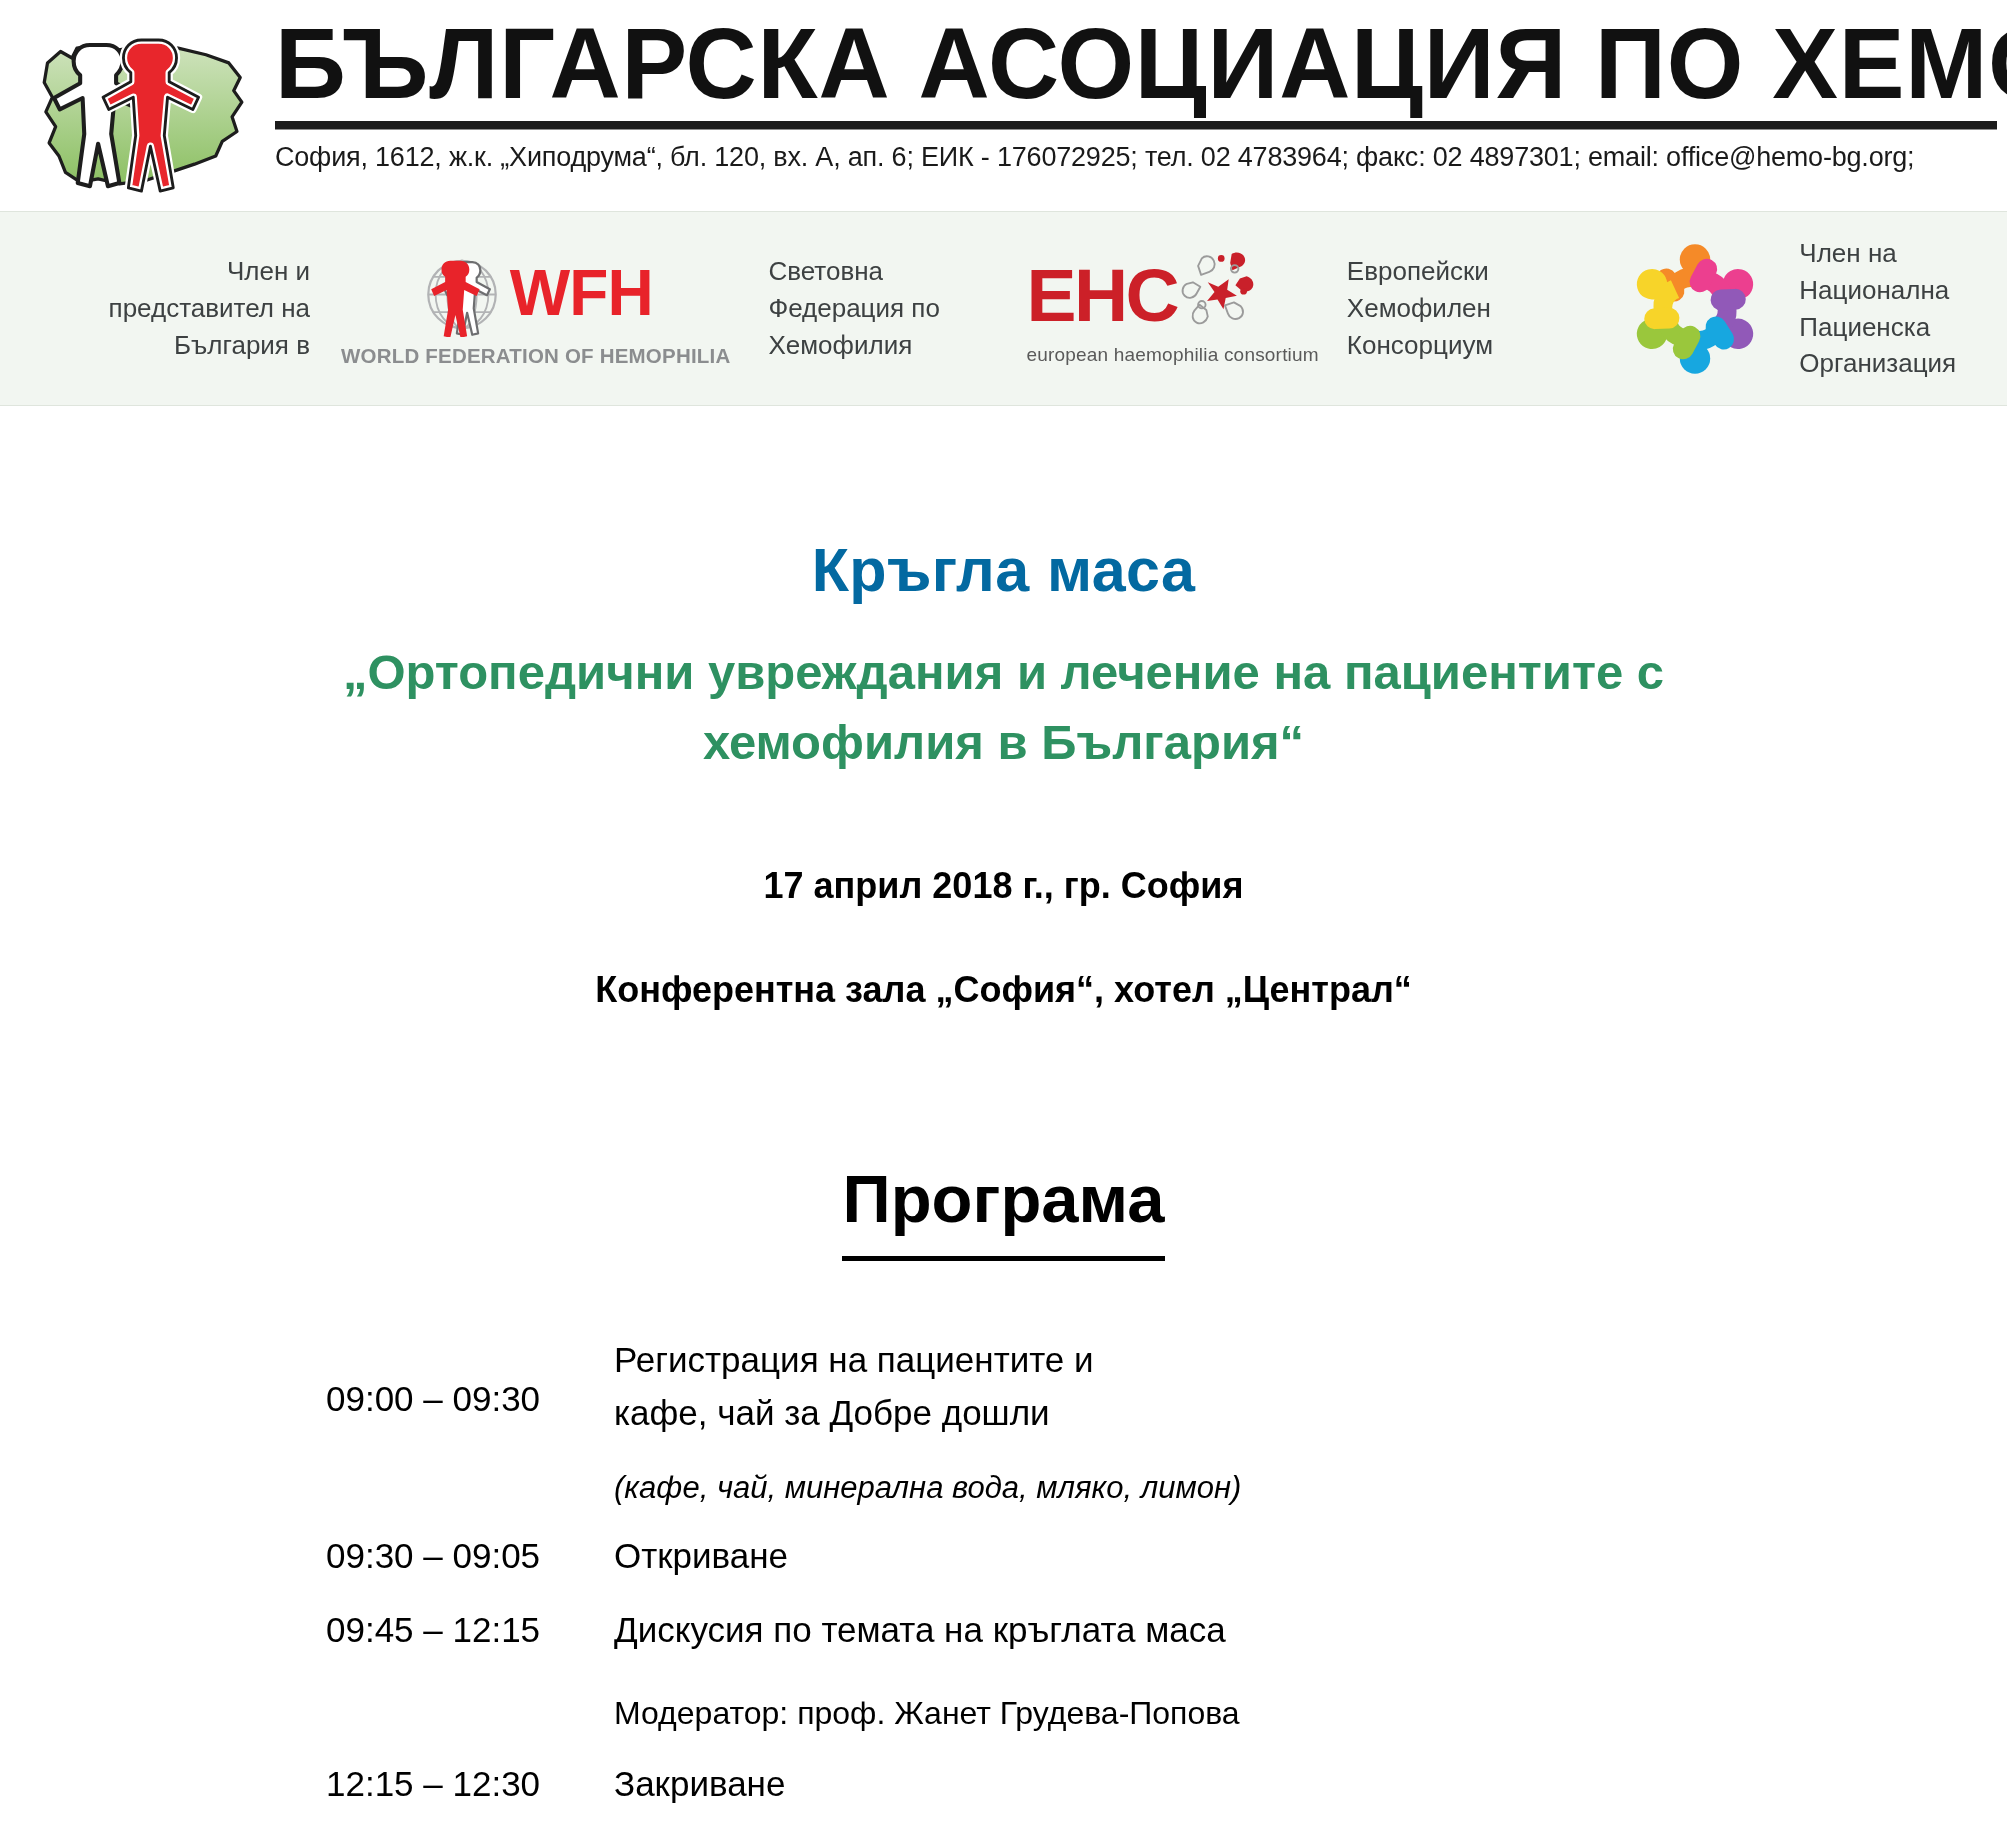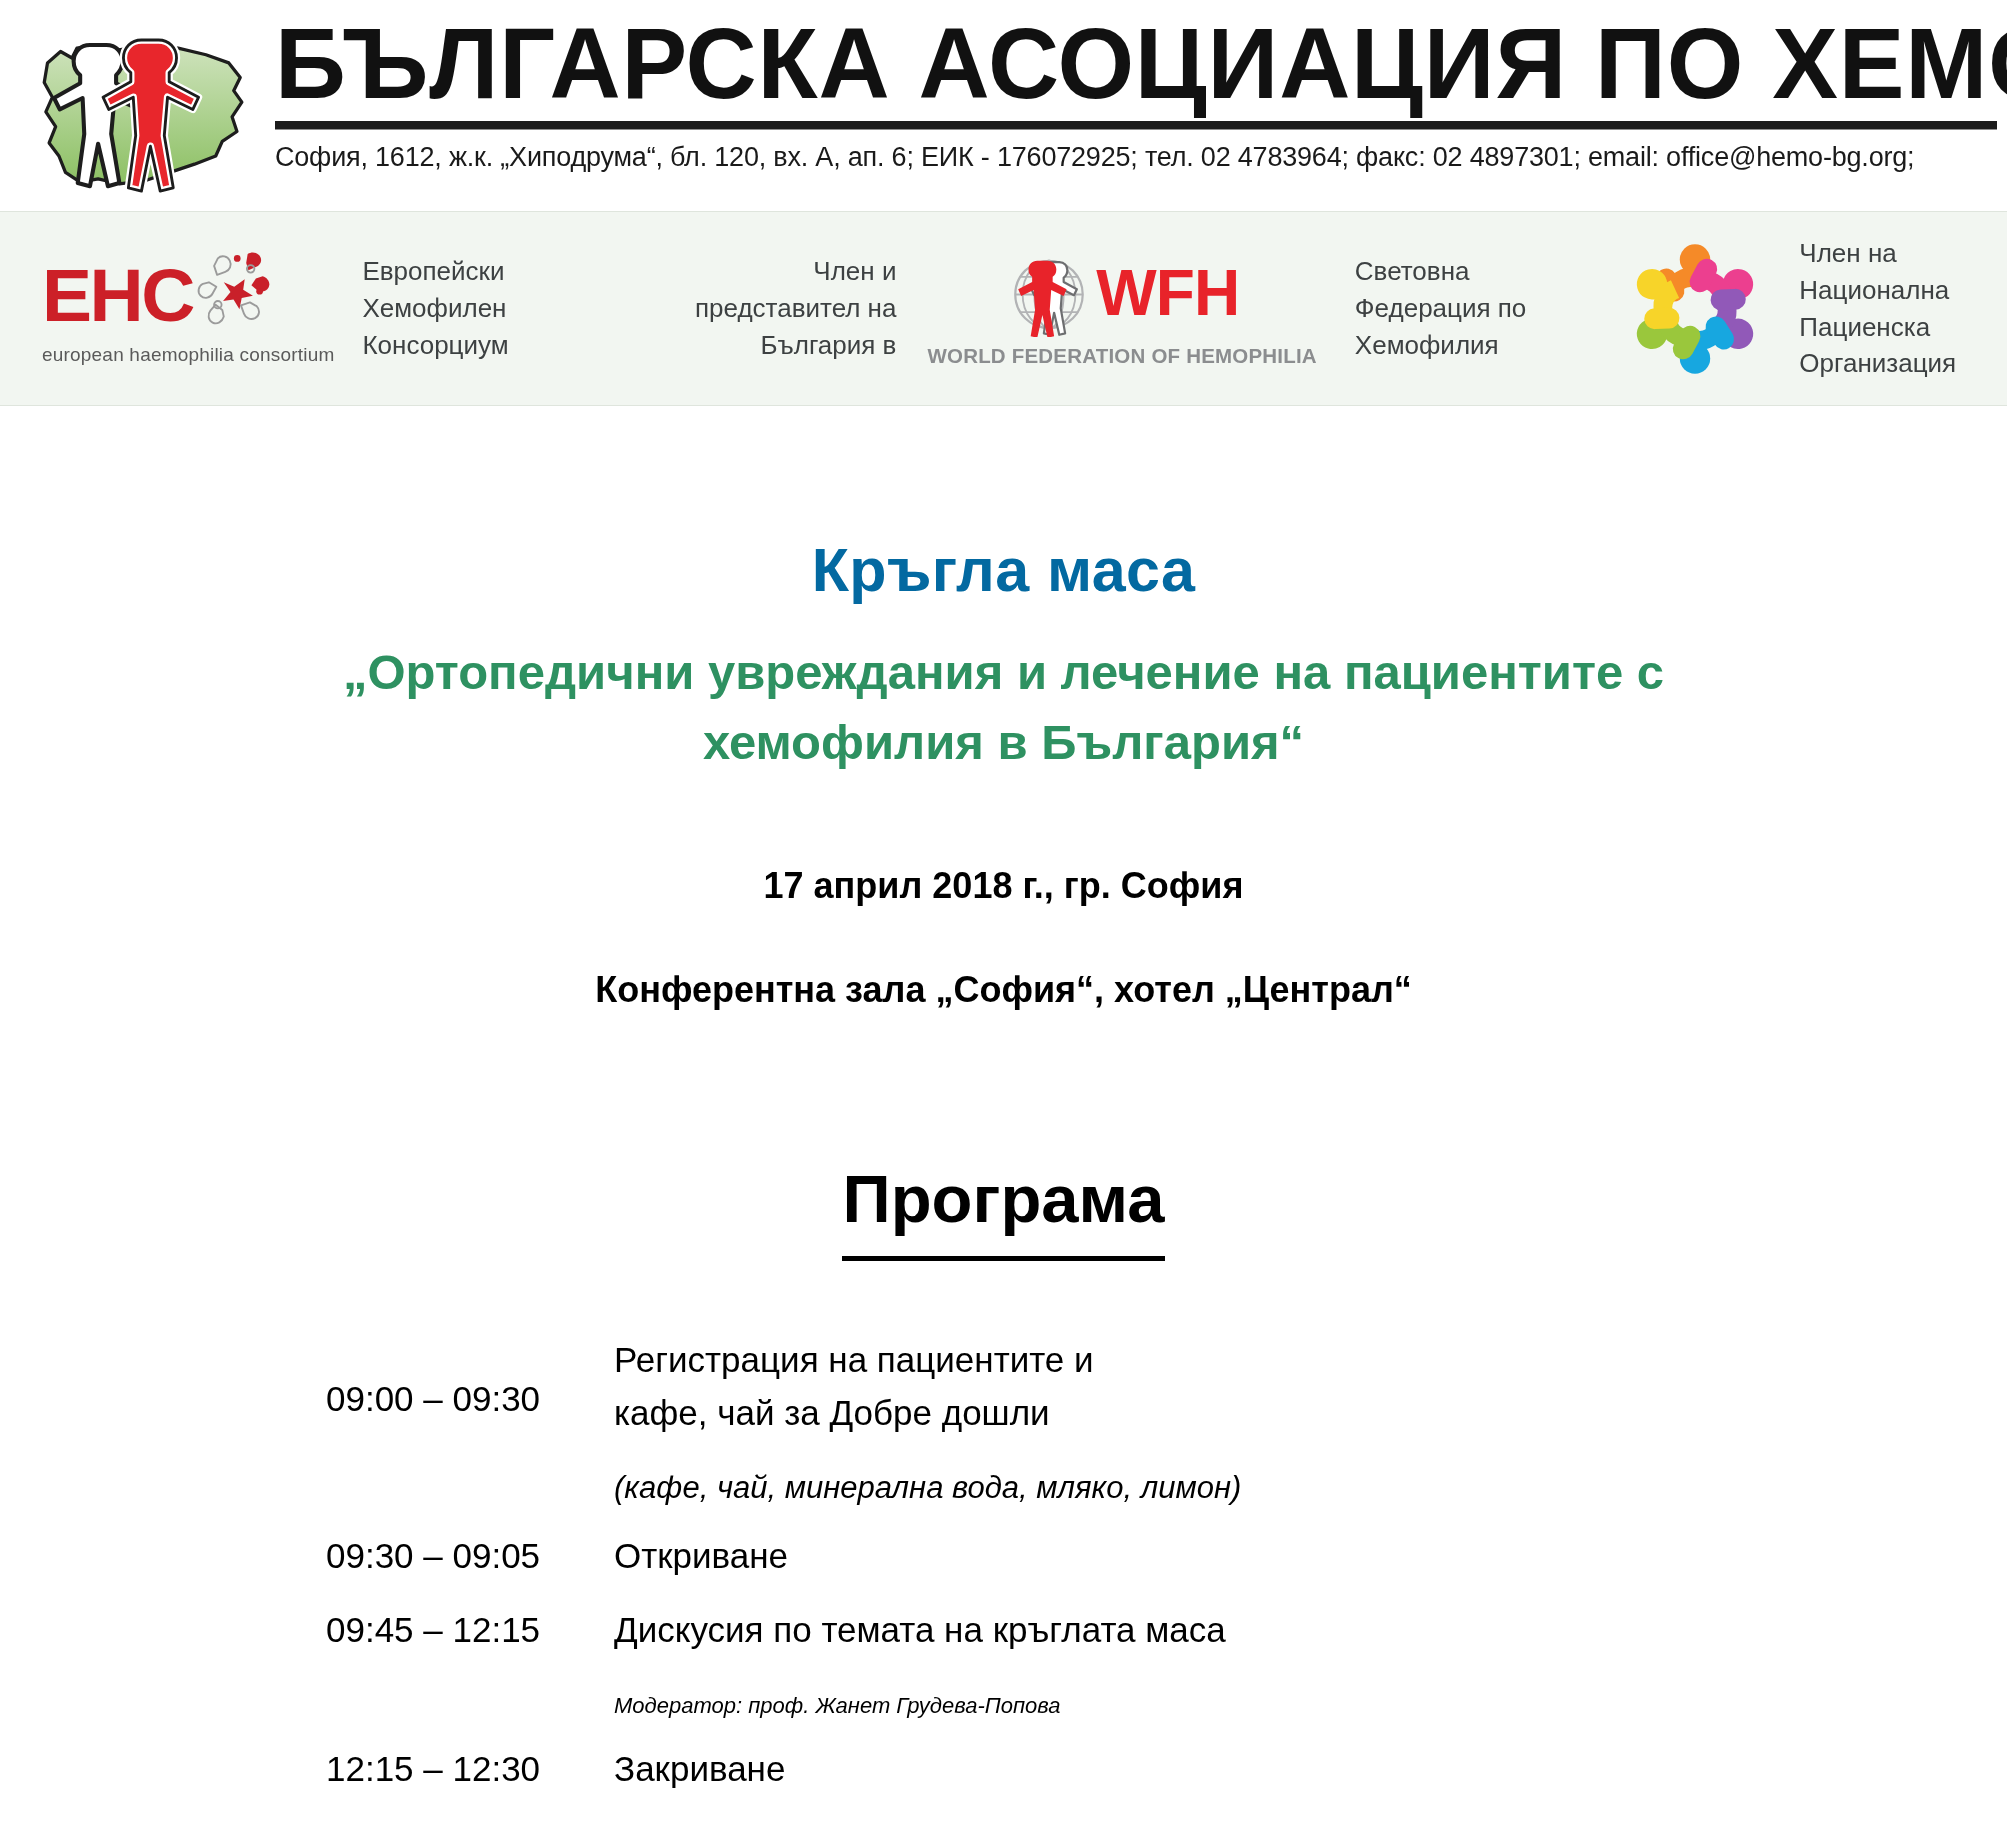--- a/index.html
+++ b/index.html
@@ -211,22 +211,21 @@
   .sline { display: block; }
   .snote {
     display: block;
     font-style: italic;
     font-size: 31px;
     line-height: 1.35;
     margin-top: 28px;
   }
   .smod {
     display: block;
-    font-style: italic;
-    font-size: 22px;
+    font-size: 32px;
     margin-top: 33px;
   }
   .srow.tall .stime { padding-top: 39px; }
 </style>
 </head>
 <body>
 
 <div class="letterhead">
 
   <div class="lh-logo">
@@ -255,51 +254,20 @@
   <div class="lh-right">
     <div class="org-name">БЪЛГАРСКА АСОЦИАЦИЯ ПО ХЕМОФИЛИЯ</div>
     <div class="org-rule"></div>
     <div class="org-contact">София, 1612, ж.к. „Хиподрума“, бл. 120, вх. А, ап. 6; ЕИК - 176072925; тел. 02 4783964; факс: 02 4897301; email: office@hemo-bg.org;</div>
   </div>
 
 </div>
 
 <div class="partners">
 
-  <div class="pgroup" style="margin-left:21px;">
-    <div class="pmark" style="align-items:flex-start;">
-      <div class="ehc-row">
-        <div class="ehc-text">EHC</div>
-        <svg viewBox="0 0 130 130" width="97" height="97" aria-hidden="true" style="margin-left:-8.2px;margin-top:-9.8px;">
-          <g fill="#c9202a">
-            <path d="M66 60 l14 -10 l-2 14 l13 8 l-15 3 l-3 15 l-8 -13 l-14 2 l10 -12 l-9 -13 Z"></path>
-            <path d="M84 16 c6 -4 14 -2 17 4 c3 6 -1 12 -7 14 l-9 4 l-3 -10 Z"></path>
-            <path d="M104 46 c7 2 11 9 8 15 c-3 6 -11 7 -16 3 l-7 -6 l6 -9 Z"></path>
-          </g>
-          <g fill="none" stroke="#9b9b9b" stroke-width="2.5" stroke-linejoin="round">
-            <path d="M44 22 c5 -5 13 -3 16 3 c3 6 0 13 -6 15 l-11 4 l-4 -12 Z"></path>
-            <path d="M24 56 c-6 3 -8 11 -3 16 c5 5 13 3 16 -3 l5 -9 l-10 -6 Z"></path>
-            <path d="M96 86 c5 5 4 13 -2 16 c-6 3 -13 0 -15 -6 l-4 -11 l12 -4 Z"></path>
-            <path d="M52 100 c-2 7 -9 11 -15 8 c-6 -3 -7 -11 -3 -16 l7 -8 l9 7 Z"></path>
-          </g>
-          <circle cx="88" cy="36" r="5" fill="none" stroke="#9b9b9b" stroke-width="2.5"></circle>
-          <circle cx="44" cy="84" r="5" fill="none" stroke="#9b9b9b" stroke-width="2.5"></circle>
-          <circle cx="100" cy="66" r="4.5" fill="#c9202a"></circle>
-          <circle cx="70" cy="22" r="4.5" fill="#c9202a"></circle>
-        </svg>
-      </div>
-      <div class="ehc-sub">european haemophilia consortium</div>
-    </div>
-    <div class="pcaption left-align" style="margin-left:28px;width:245px;">
-      <div>Европейски</div>
-      <div>Хемофилен</div>
-      <div>Консорциум</div>
-    </div>
-  </div>
-
   <div class="pgroup" style="margin-left:52px;">
     <div class="pcaption" style="width:237px;">
       <div>Член и</div>
       <div>представител на</div>
       <div>България в</div>
     </div>
     <div class="pmark" style="margin-left:31px;">
       <div class="wfh-row">
         <svg viewBox="0 0 120 120" width="88" height="88" aria-hidden="true">
           <circle cx="60" cy="62" r="46" fill="none" stroke="#b2b3b5" stroke-width="3"></circle>
@@ -319,20 +287,51 @@
       </div>
       <div class="wfh-sub">WORLD FEDERATION OF HEMOPHILIA</div>
     </div>
     <div class="pcaption left-align" style="margin-left:38px;width:237px;">
       <div>Световна</div>
       <div>Федерация по</div>
       <div>Хемофилия</div>
     </div>
   </div>
 
+  <div class="pgroup" style="margin-left:21px;">
+    <div class="pmark" style="align-items:flex-start;">
+      <div class="ehc-row">
+        <div class="ehc-text">EHC</div>
+        <svg viewBox="0 0 130 130" width="97" height="97" aria-hidden="true" style="margin-left:-8.2px;margin-top:-9.8px;">
+          <g fill="#c9202a">
+            <path d="M66 60 l14 -10 l-2 14 l13 8 l-15 3 l-3 15 l-8 -13 l-14 2 l10 -12 l-9 -13 Z"></path>
+            <path d="M84 16 c6 -4 14 -2 17 4 c3 6 -1 12 -7 14 l-9 4 l-3 -10 Z"></path>
+            <path d="M104 46 c7 2 11 9 8 15 c-3 6 -11 7 -16 3 l-7 -6 l6 -9 Z"></path>
+          </g>
+          <g fill="none" stroke="#9b9b9b" stroke-width="2.5" stroke-linejoin="round">
+            <path d="M44 22 c5 -5 13 -3 16 3 c3 6 0 13 -6 15 l-11 4 l-4 -12 Z"></path>
+            <path d="M24 56 c-6 3 -8 11 -3 16 c5 5 13 3 16 -3 l5 -9 l-10 -6 Z"></path>
+            <path d="M96 86 c5 5 4 13 -2 16 c-6 3 -13 0 -15 -6 l-4 -11 l12 -4 Z"></path>
+            <path d="M52 100 c-2 7 -9 11 -15 8 c-6 -3 -7 -11 -3 -16 l7 -8 l9 7 Z"></path>
+          </g>
+          <circle cx="88" cy="36" r="5" fill="none" stroke="#9b9b9b" stroke-width="2.5"></circle>
+          <circle cx="44" cy="84" r="5" fill="none" stroke="#9b9b9b" stroke-width="2.5"></circle>
+          <circle cx="100" cy="66" r="4.5" fill="#c9202a"></circle>
+          <circle cx="70" cy="22" r="4.5" fill="#c9202a"></circle>
+        </svg>
+      </div>
+      <div class="ehc-sub">european haemophilia consortium</div>
+    </div>
+    <div class="pcaption left-align" style="margin-left:28px;width:245px;">
+      <div>Европейски</div>
+      <div>Хемофилен</div>
+      <div>Консорциум</div>
+    </div>
+  </div>
+
   <div class="pgroup" style="margin-left:23px;">
     <div class="pmark">
       <svg viewBox="0 0 200 200" width="160" height="160" aria-hidden="true">
         <g>
           <g transform="rotate(0 100 100)">
             <g transform="translate(100,24)">
               <circle cx="0" cy="14" r="19" fill="#f58a28"></circle>
               <path d="M-34 40 a34 34 0 0 1 50 -8 l-14 20 a12 12 0 0 0 -20 6 Z" fill="#f58a28"></path>
               <rect x="-44" y="24" width="26" height="44" rx="13" fill="#f58a28" transform="rotate(-32 -31 46)"></rect>
             </g>

